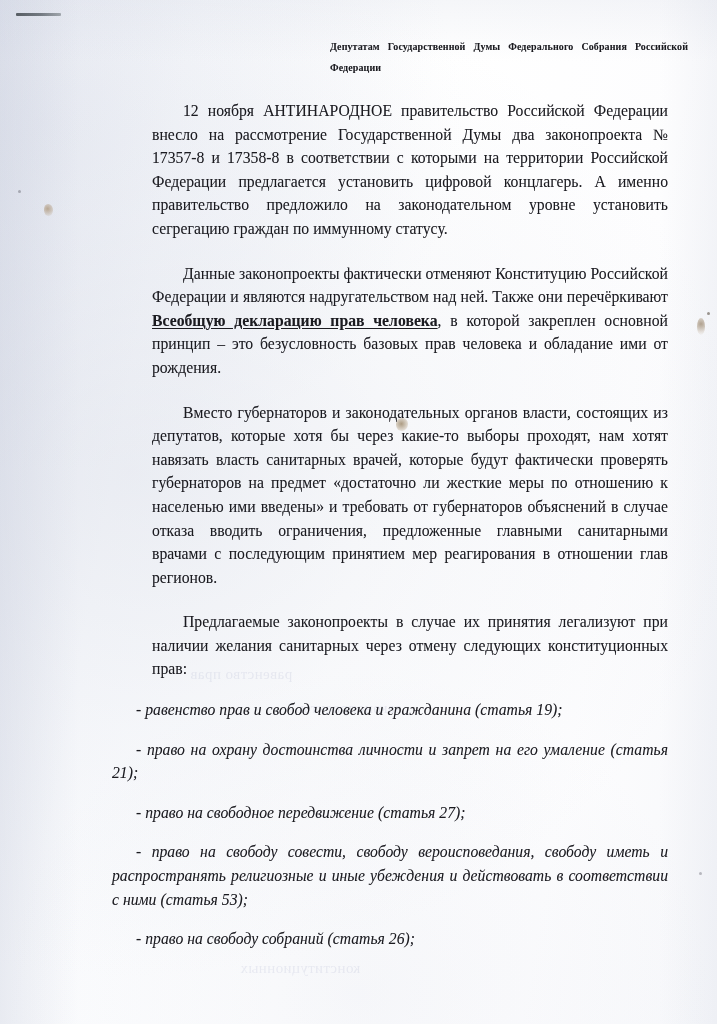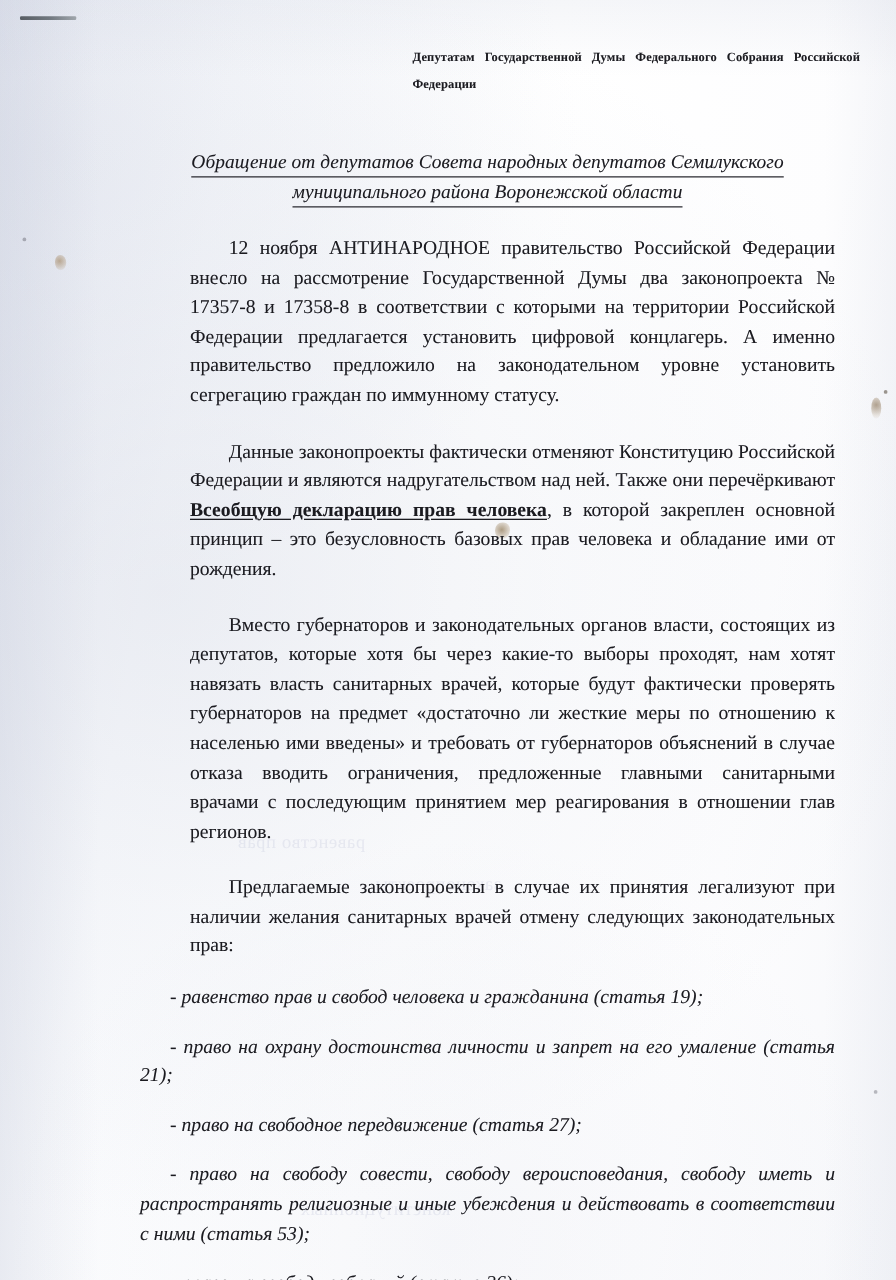--- a/index.html
+++ b/index.html
@@ -184,39 +184,35 @@
   <div class="artifact speck-b"></div>
   <div class="artifact speck-c"></div>
   <div class="artifact speck-d"></div>
   <div class="artifact speck-e"></div>
   <div class="artifact speck-f"></div>
 
   <div class="content">
 
     <div class="addressee">Депутатам Государственной Думы Федерального Собрания Российской Федерации</div>
 
-    <div class="doc-title">
-      <span class="tline l1">Обращение от депутатов Совета народных депутатов Семилукского</span><br>
-      <span class="tline">муниципального района Воронежской области</span>
-    </div>
 
     <div class="para-block">
       <p class="body">12 ноября АНТИНАРОДНОЕ правительство Российской Федерации внесло на рассмотрение Государственной Думы два законопроекта № 17357-8 и 17358-8 в соответствии с которыми на территории Российской Федерации предлагается установить цифровой концлагерь. А именно правительство предложило на законодательном уровне установить сегрегацию граждан по иммунному статусу.</p>
     </div>
 
     <div class="para-block">
       <p class="body"><span>Данные законопроекты фактически отменяют Конституцию Российской Федерации и являются надругательством над ней. Также они перечёркивают </span><span class="strongu">Всеобщую декларацию прав человека</span><span>, в которой закреплен основной принцип – это безусловность базовых прав человека и обладание ими от рождения.</span></p>
     </div>
 
     <div class="para-block">
       <p class="body">Вместо губернаторов и законодательных органов власти, состоящих из депутатов, которые хотя бы через какие-то выборы проходят, нам хотят навязать власть санитарных врачей, которые будут фактически проверять губернаторов на предмет «достаточно ли жесткие меры по отношению к населенью ими введены» и требовать от губернаторов объяснений в случае отказа вводить ограничения, предложенные главными санитарными врачами с последующим принятием мер реагирования в отношении глав регионов.</p>
     </div>
 
     <div class="para-block">
-      <p class="body">Предлагаемые законопроекты в случае их принятия легализуют при наличии желания санитарных врачей отмену следующих законодательных прав:</p>
+      <p class="body">Предлагаемые законопроекты в случае их принятия легализуют при наличии желания санитарных через отмену следующих конституционных прав:</p>
     </div>
 
     <div class="items">
       <p class="item">- равенство прав и свобод человека и гражданина (статья 19);</p>
       <p class="item">- право на охрану достоинства личности и запрет на его умаление (статья 21);</p>
       <p class="item">- право на свободное передвижение (статья 27);</p>
       <p class="item">- право на свободу совести, свободу вероисповедания, свободу иметь и распространять религиозные и иные убеждения и действовать в соответствии с ними (статья 53);</p>
       <p class="item">- право на свободу собраний (статья 26);</p>
     </div>
 

